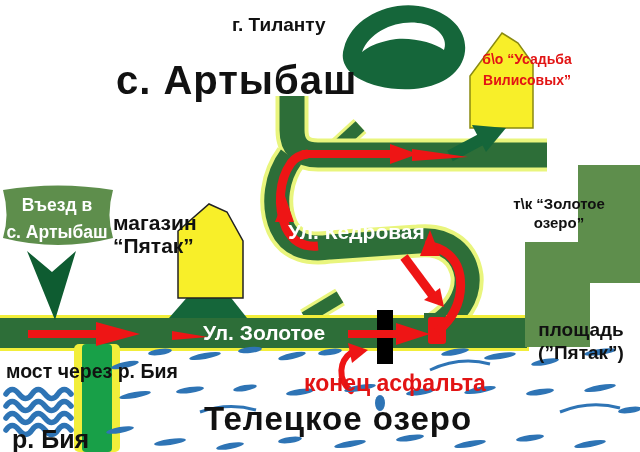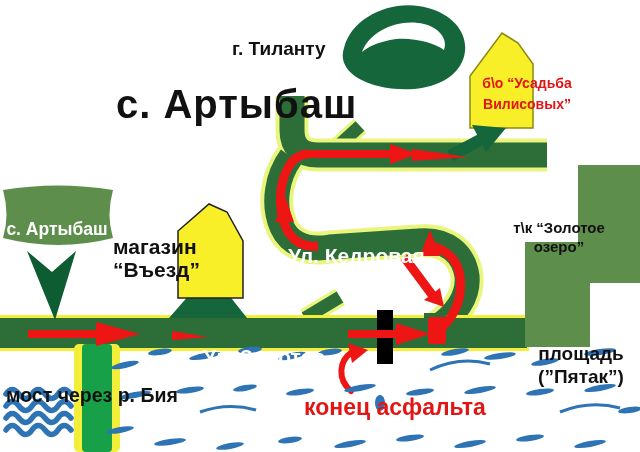--- a/index.html
+++ b/index.html
@@ -1,21 +1,21 @@
 <!DOCTYPE html>
 <html style="--road-green: #2d6e38; --bright-green: #18a048; --edge-yellow: #f2ee3a; --halo-yellow: #e9f57d; --olive-green: #5e8e4c; --dark-green: #15663a; --darker-green: #0e5c31; --house-yellow: #f8ef29; --route-red: #ee1515; --text-red: #e21414; --water-blue: #2e74b5; --text-black: #111111; --street-white: #ffffff;"><head>
 <meta charset="utf-8">
 <style>
   html,body{margin:0;padding:0;background:#fff;}
   .map{
     position:relative;width:640px;height:452px;overflow:hidden;background:#fff;
     font-family:"Liberation Sans", sans-serif;font-weight:700;
   }
   .map svg.layer{position:absolute;left:0;top:0;z-index:1;}
-  .lbl{position:absolute;z-index:5;white-space:nowrap;color:var(--text-black);line-height:1.1;margin-top:24px;}
+  .lbl{position:absolute;z-index:5;white-space:nowrap;color:var(--text-black);line-height:1.1;}
   .lbl.red{color:var(--text-red);}
   .lbl.white{color:var(--street-white);}
   .lbl.center{text-align:center;}
   .lbl span{display:block;}
 
   
   .f-road{fill:var(--road-green);}        .s-road{stroke:var(--road-green);}
   .f-bright{fill:var(--bright-green);}    .s-halo{stroke:var(--halo-yellow);}
   .f-edge{fill:var(--edge-yellow);}
   .f-olive{fill:var(--olive-green);}
@@ -143,41 +143,43 @@
   <div class="lbl" style="left:232px;top:15px;font-size:19px">г. Тиланту</div>
 
   <div class="lbl" style="left:116px;top:58px;font-size:40px;letter-spacing:1px">с. Артыбаш</div>
 
   <div class="lbl red center" style="left:448px;top:49px;width:158px;font-size:14px;line-height:21px">
     <span>б\о “Усадьба</span>
     <span>Вилисовых”</span>
   </div>
 
   <div class="lbl white center" style="left:0;top:192px;width:114px;font-size:17.5px;line-height:27px">
+    <span>Въезд в</span>
     <span>с. Артыбаш</span>
   </div>
 
   <div class="lbl" style="left:113px;top:211px;font-size:21px;line-height:23px">
     <span>магазин</span>
-    <span>“Въезд”</span>
+    <span>“Пятак”</span>
   </div>
 
   <div class="lbl center" style="left:499px;top:194px;width:120px;font-size:15px;line-height:19px">
     <span>т\к “Золотое</span>
     <span>озеро”</span>
   </div>
 
   <div class="lbl white" style="left:288px;top:220px;font-size:21px">Ул. Кедровая</div>
 
   <div class="lbl white" style="left:203px;top:321px;font-size:21px">Ул. Золотое</div>
 
   <div class="lbl center" style="left:522px;top:319px;width:118px;font-size:19px;line-height:22.5px">
     <span>площадь</span>
     <span>(”Пятак”)</span>
   </div>
 
   <div class="lbl" style="left:6px;top:361px;font-size:19.5px">мост через р. Бия</div>
 
   <div class="lbl" style="left:12px;top:426px;font-size:25px">р. Бия</div>
 
+  <div class="lbl" style="left:204px;top:401px;font-size:33px;letter-spacing:1px">Телецкое озеро</div>
 
   <div class="lbl red" style="left:304px;top:371px;font-size:23px">конец асфальта</div>
 </div>
 
 </body></html>

